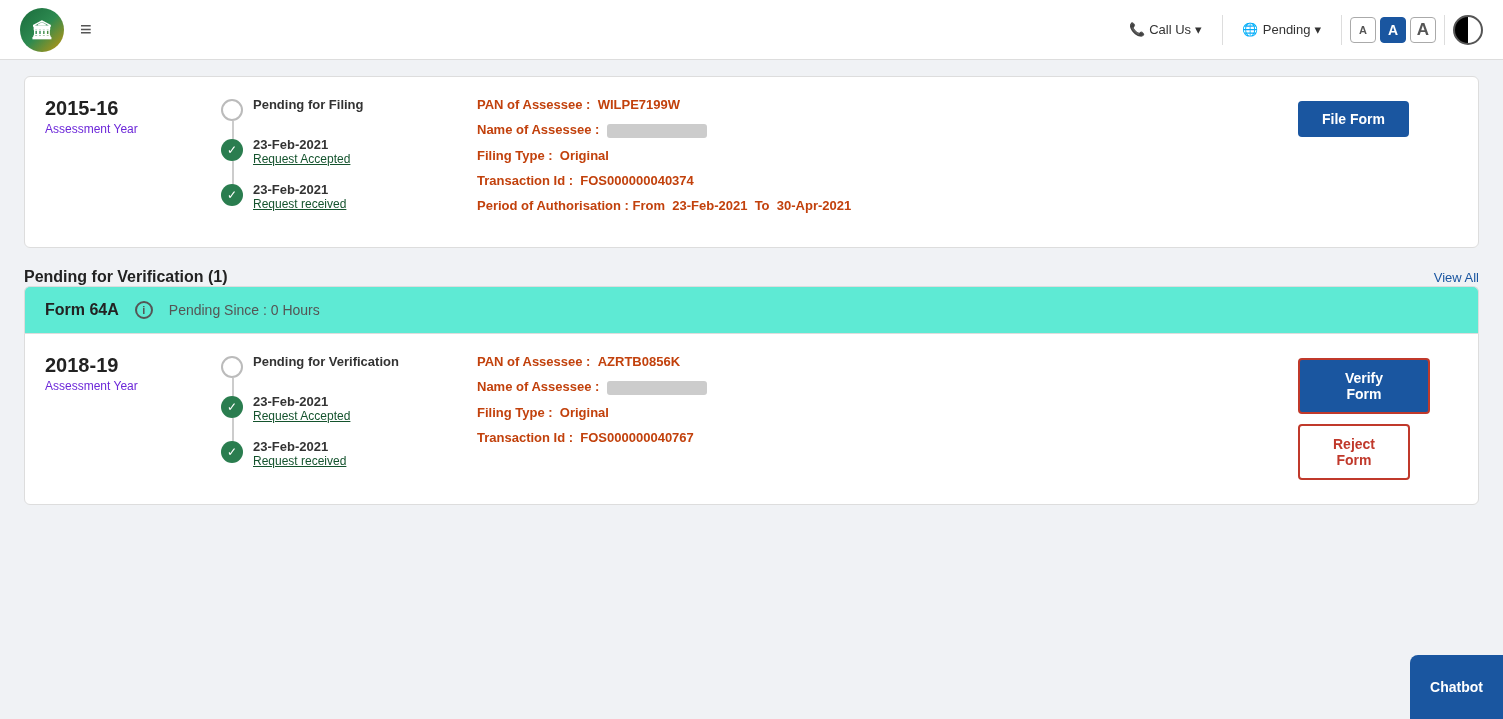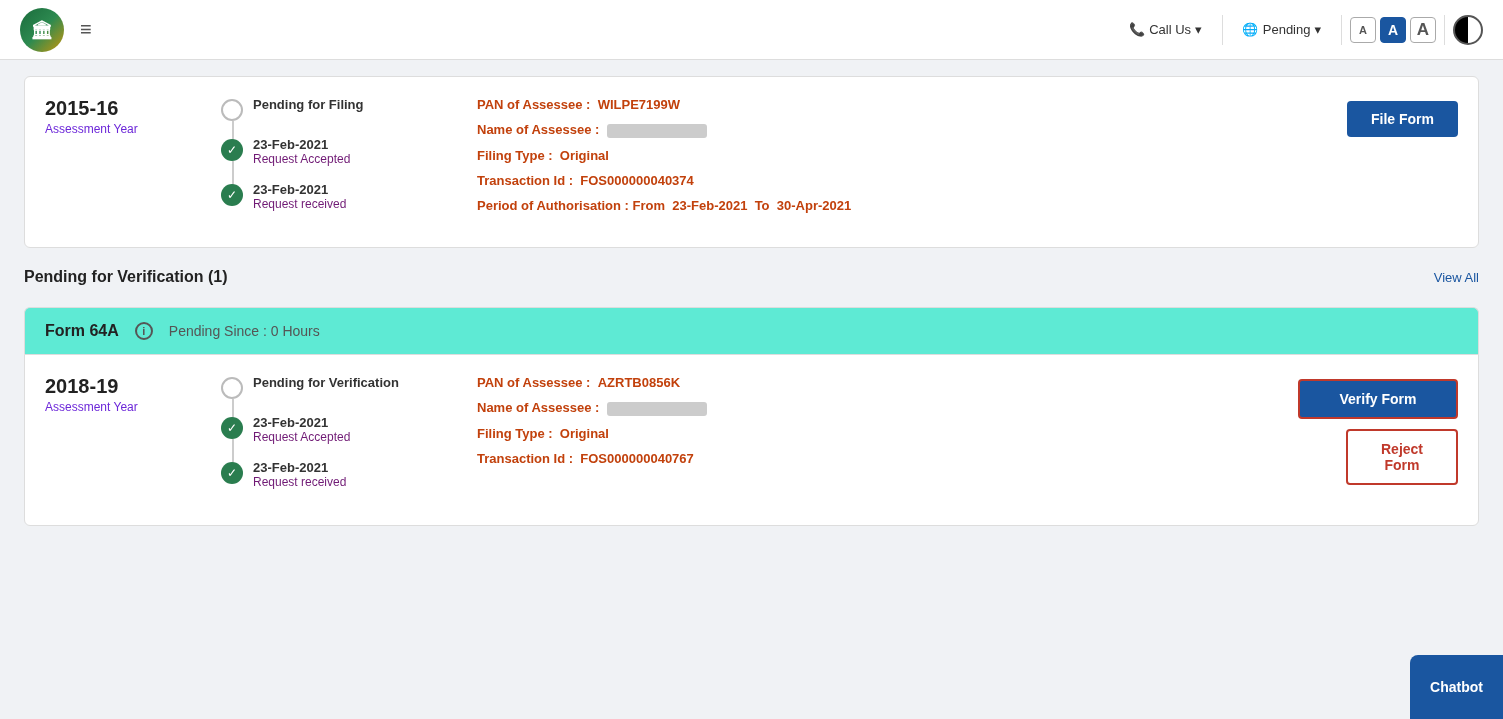--- a/index.html
+++ b/index.html
@@ -84,56 +84,56 @@
       border: 2px solid #bbb; background: #fff;
       flex-shrink: 0; margin-top: 2px;
     }
     .dot-check {
       width: 22px; height: 22px; border-radius: 50%;
       background: #2a7d4f; flex-shrink: 0; margin-top: 2px;
       display: flex; align-items: center; justify-content: center;
       color: #fff; font-size: 12px;
     }
     .tl-text-main { font-size: 13px; font-weight: bold; color: #333; }
-    .tl-text-sub { font-size: 12px; color: #701a75; }
+    .tl-text-sub { font-size: 12px; color: #14532d; text-decoration: underline; }
 
     .info-col { flex: 1; padding: 0 20px; }
     .info-row { margin-bottom: 10px; font-size: 13px; color: #555; }
     .info-row span { font-weight: bold; color: #c2410c; }
     .name-blur {
       display: inline-block;
       width: 100px; height: 14px;
       background: #ccc; border-radius: 3px;
       vertical-align: middle;
     }
 
-    .action-col { min-width: 160px; display: flex; flex-direction: column; align-items: flex-end; justify-content: flex-start; gap: 10px; padding-top: 4px; }
+    .action-col { min-width: 160px; display: flex; flex-direction: column; align-items: flex-start; justify-content: flex-start; gap: 10px; padding-top: 4px; }
     .btn-file {
       background: #1a56a0; color: #fff;
       border: none; border-radius: 4px;
       padding: 10px 24px; font-size: 14px; font-weight: bold;
       cursor: pointer;
     }
     .btn-verify {
       background: #1a56a0; color: #fff;
       border: 2px solid #c0392b; border-radius: 4px;
       padding: 10px 32px; font-size: 14px; font-weight: bold;
-      cursor: pointer; width: 160px;
+      cursor: pointer; width: 132px;
     }
     .btn-reject {
       background: #fff; color: #c0392b;
       border: 2px solid #c0392b; border-radius: 4px;
       padding: 10px 20px; font-size: 14px; font-weight: bold;
       cursor: pointer; width: 112px;
     }
 
     
     .section-header {
       display: flex; align-items: center; justify-content: space-between;
-      margin-bottom: 21px;
+      margin-bottom: 0;
     }
     .section-title { font-size: 16px; font-weight: bold; color: #222; }
     .view-all { color: #1a56a0; font-size: 13px; cursor: pointer; text-decoration: none; }
 
     
     .form-card-header {
       background: #5eead4;
       border-radius: 6px 6px 0 0;
       padding: 14px 20px;
       display: flex; align-items: center; gap: 16px;

